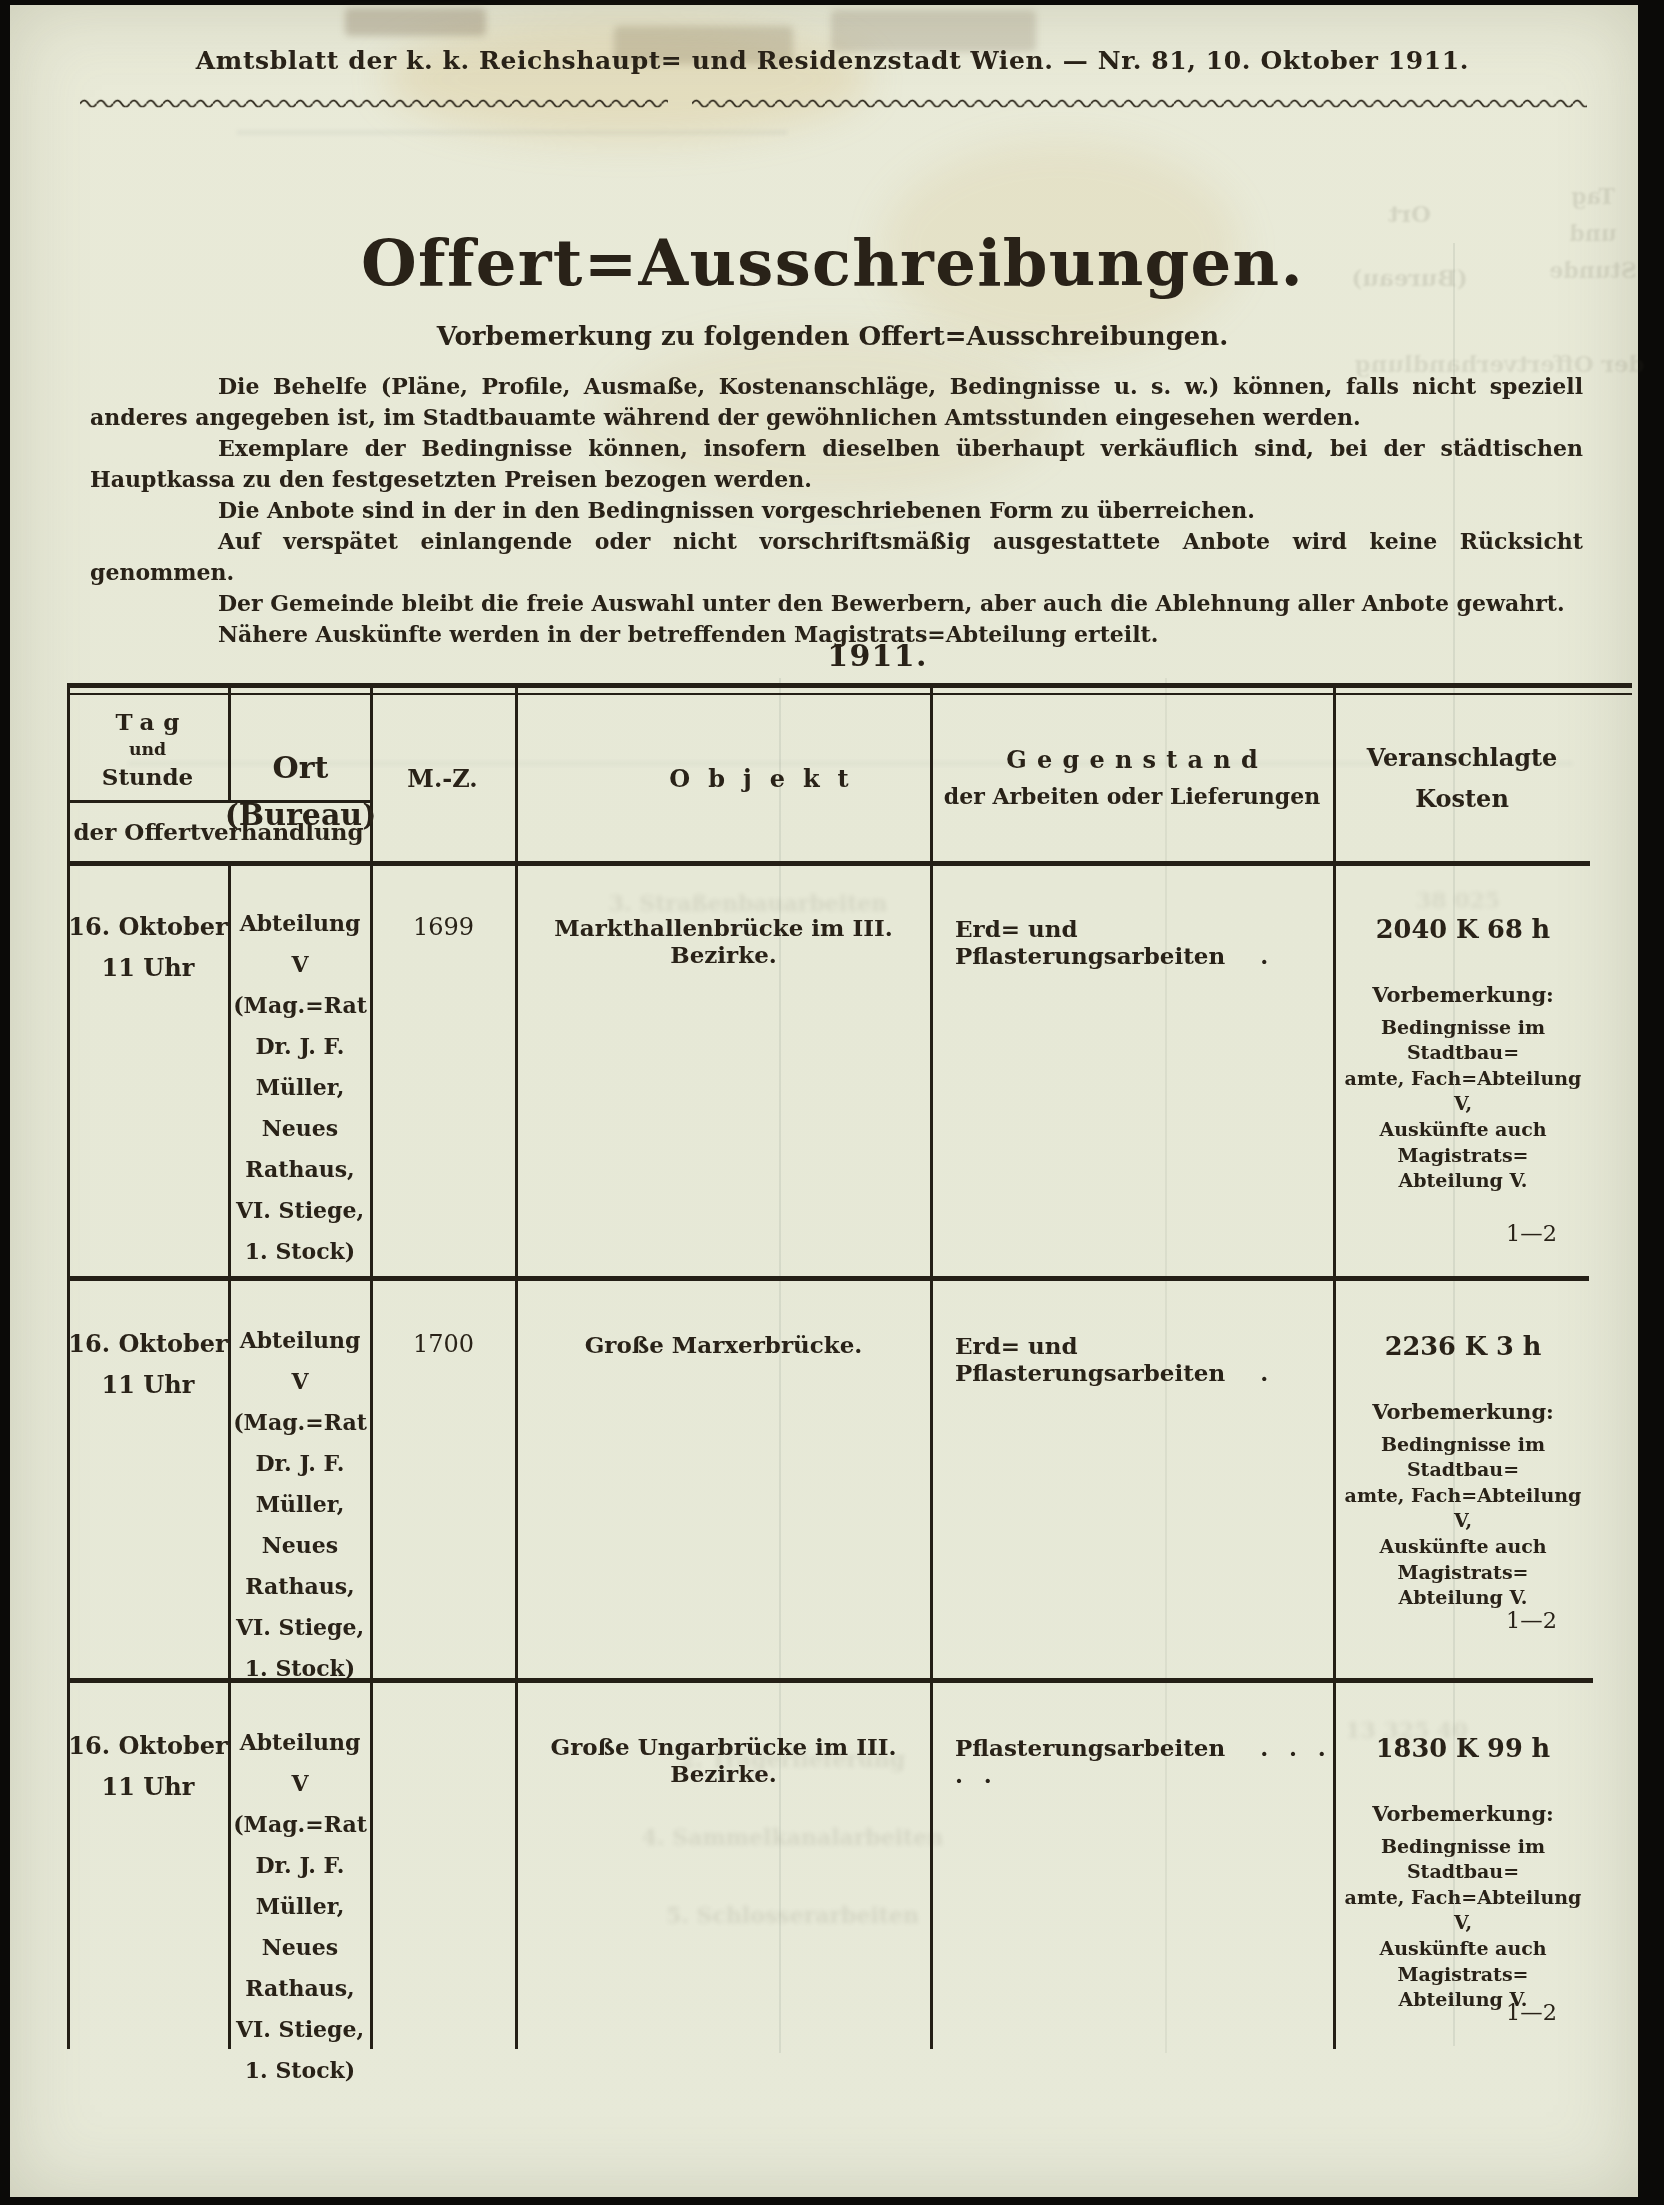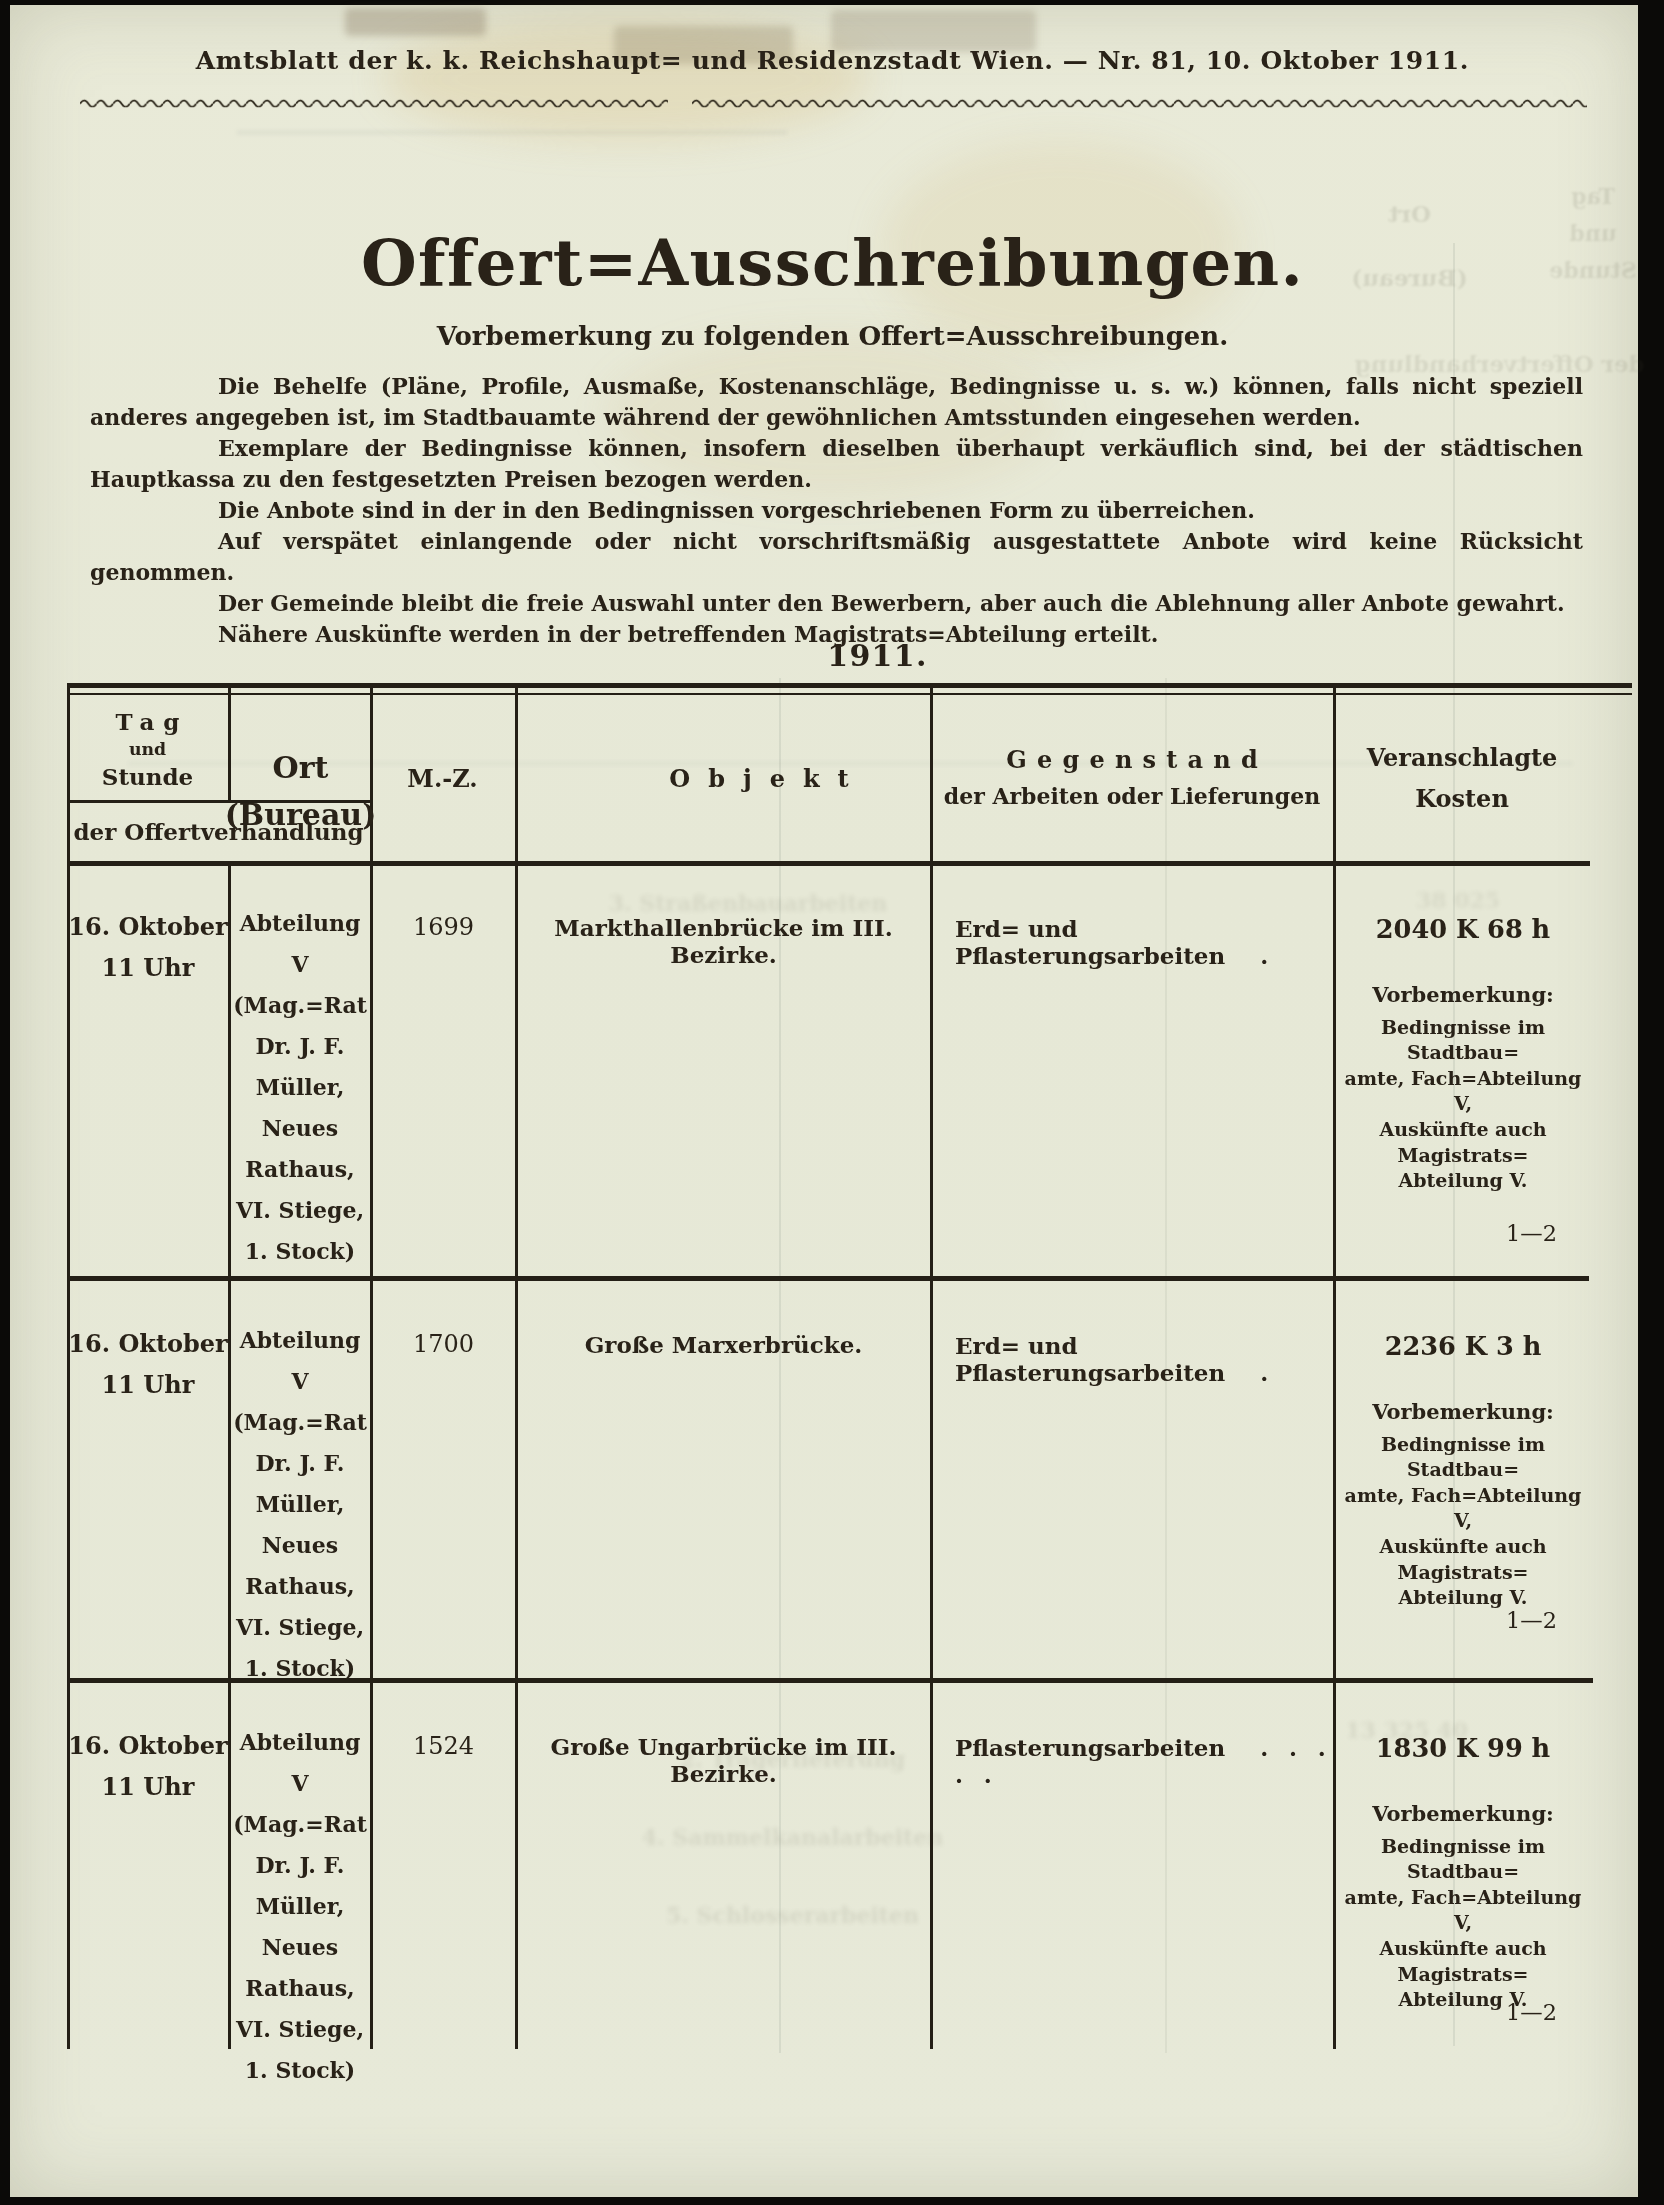--- a/index.html
+++ b/index.html
@@ -229,21 +229,20 @@
 11 Uhr</div>
       <div class="cell c-place preline">Abteilung
 V
 (Mag.=Rat
 Dr. J. F.
 Müller,
 Neues
 Rathaus,
 VI. Stiege,
 1. Stock)</div>
-      <div class="cell c-mz">1524</div>
       <div class="cell c-obj">Große Ungarbrücke im III. Bezirke.</div>
       <div class="cell c-subj">
         <span>Pflasterungsarbeiten</span><span class="dots">. . . . .</span>
       </div>
       <div class="cell c-cost">
         <div class="amount">1830 K 99 h</div>
         <div class="note-label">Vorbemerkung:</div>
         <div class="note preline">Bedingnisse im Stadtbau=
 amte, Fach=Abteilung V,
 Auskünfte auch Magistrats=

